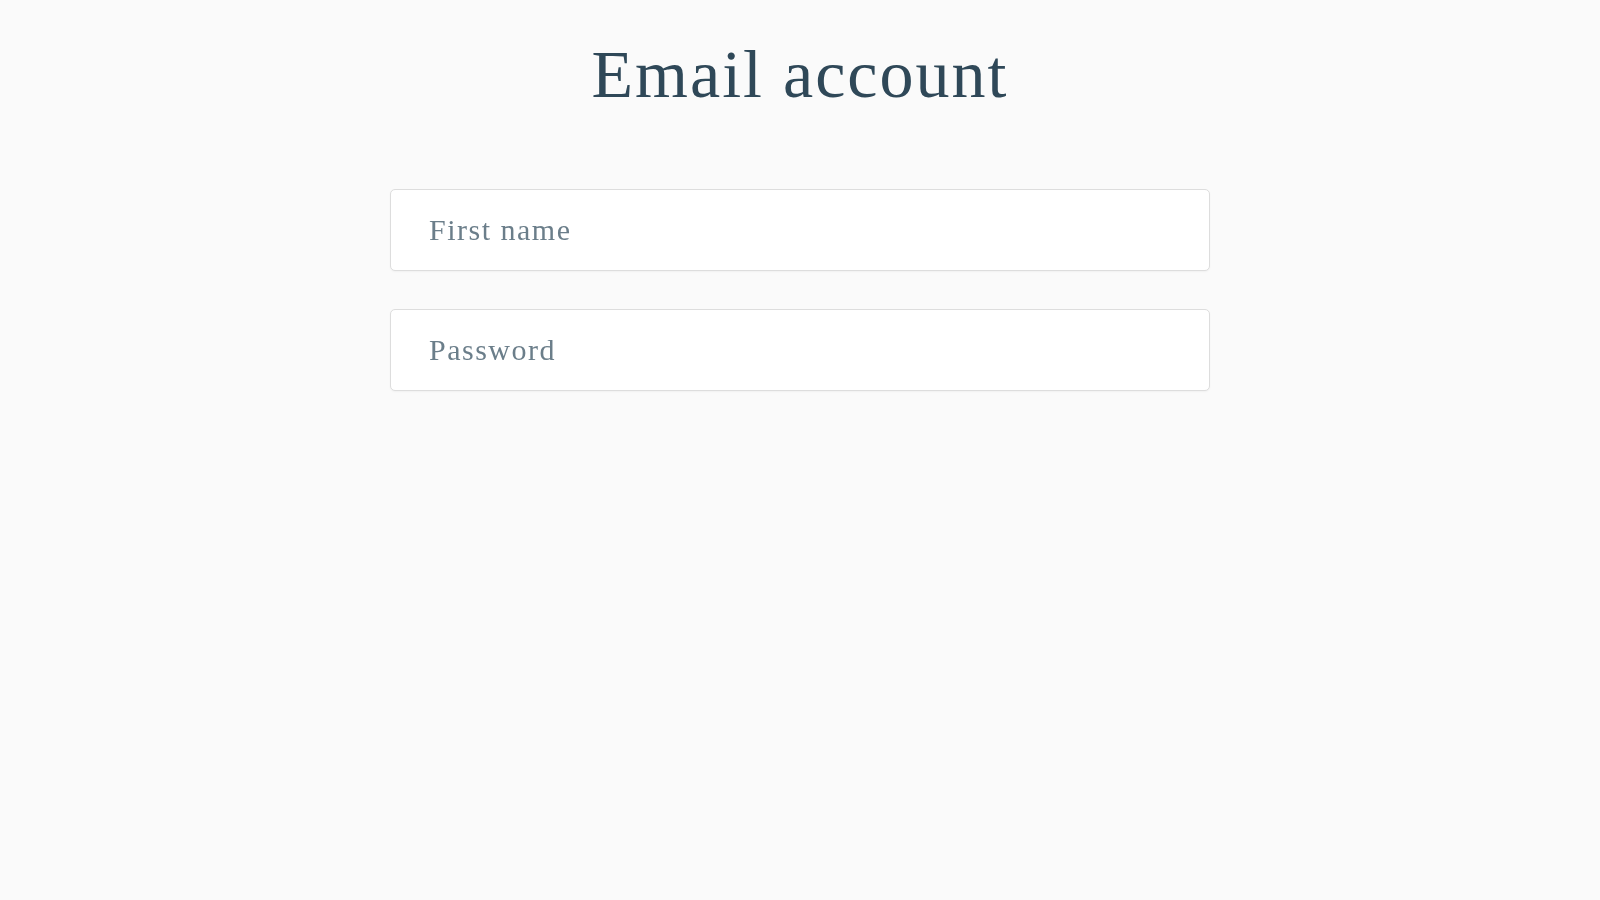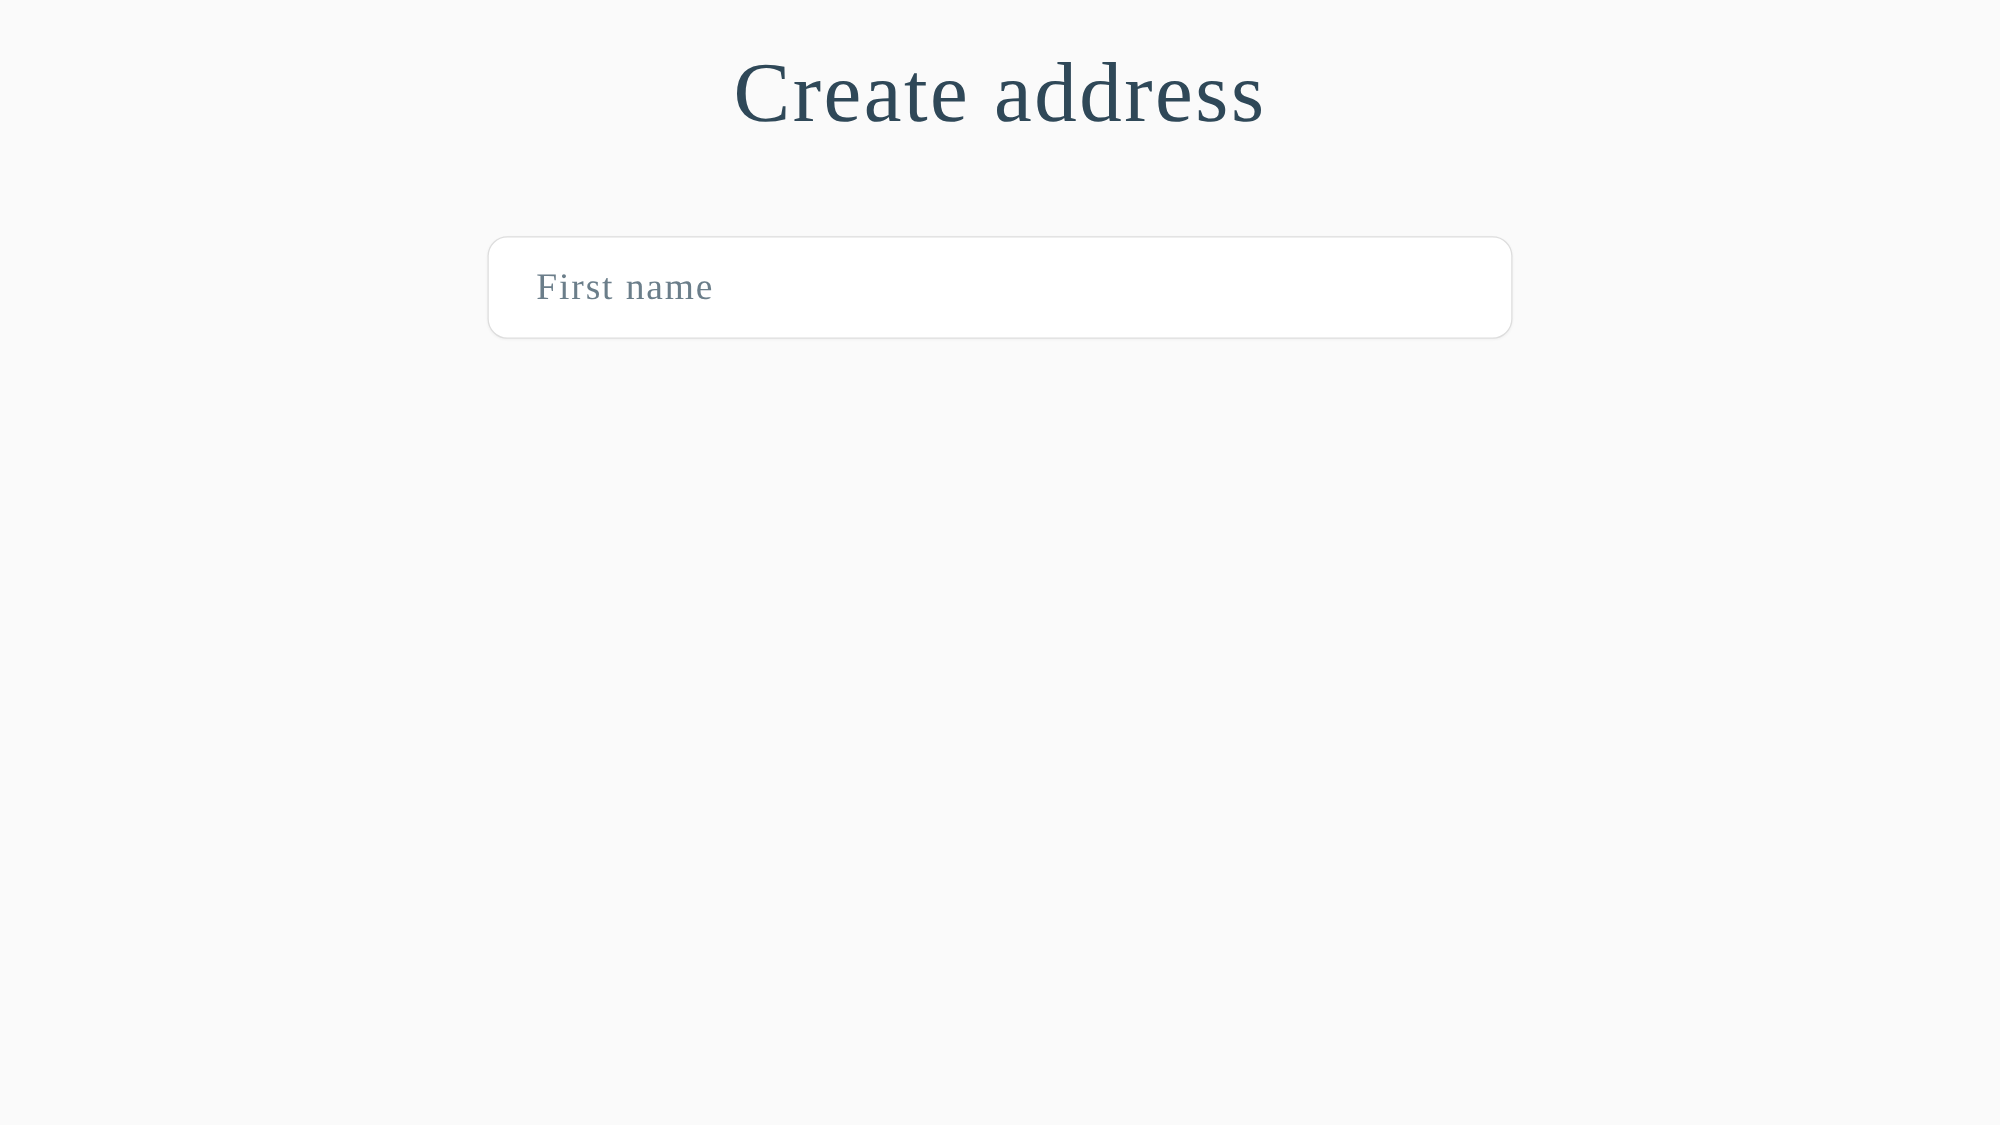--- a/index.html
+++ b/index.html
@@ -38,42 +38,43 @@
     .text-field {
       width: 100%;
       height: 82px;
       padding: 0 38px;
       font-size: 30px;
       font-family: Georgia, 'Times New Roman', serif;
       letter-spacing: 1.5px;
       color: #2f4858;
       background-color: #ffffff;
       border: 1px solid #dddddd;
-      border-radius: 16px;
+      border-radius: 5px;
       outline: none;
       box-shadow: 0 1px 2px rgba(0,0,0,0.04);
     }
     .text-field::placeholder {
       color: #6b7e8a;
       opacity: 1;
     }
     .text-field.focused {
       border: 1.5px solid #9aa8b0;
       box-shadow: 0 0 0 1px rgba(120,140,150,0.15);
     }
   </style>
 </head>
 <body>
 
 <div class="container">
-  <h1 class="page-title">Create address</h1>
+  <h1 class="page-title">Email account</h1>
 
   <div class="form-wrapper">
 
     <input type="text" class="text-field" placeholder="First name" style="">
 
 
 
 
 
+    <input type="password" class="text-field" placeholder="Password" style="">
 
   </div>
 </div>
 
 </body></html>

